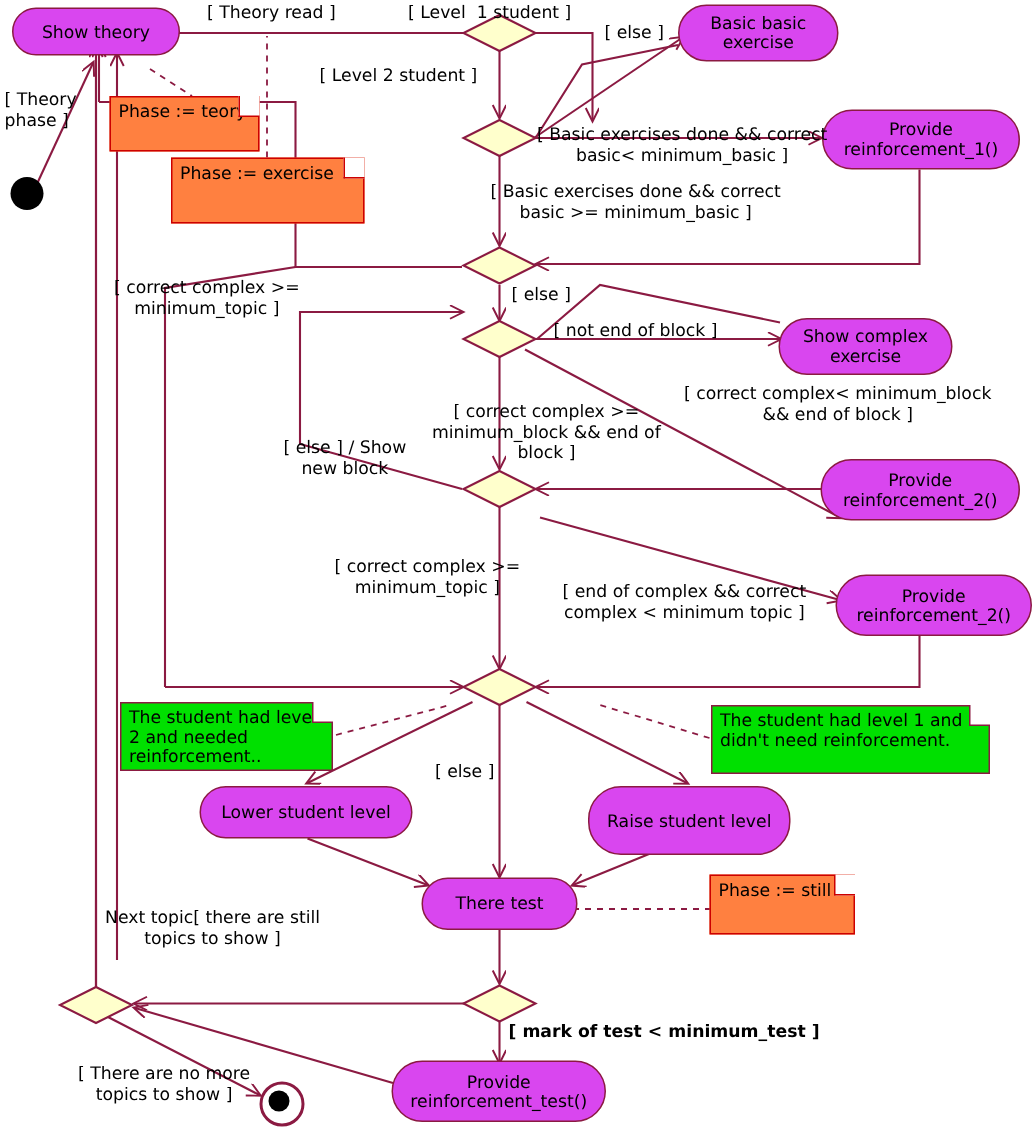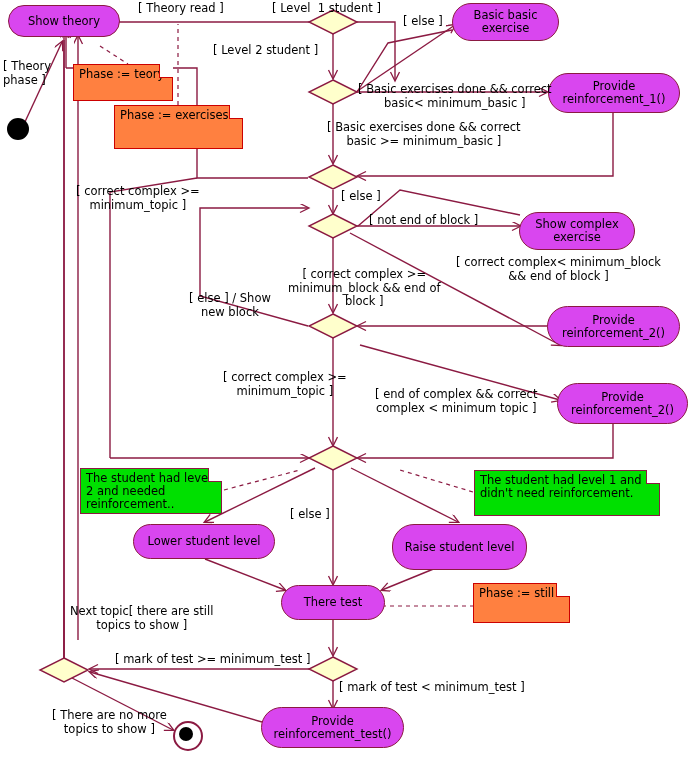--- a/index.html
+++ b/index.html
@@ -172,21 +172,21 @@
 reinforcement_test()</span>
     </div>
 
   <div class="node note" style="left:73px;top:64px;width:100px;height:37px;">
       <span class="fold"></span>
       <span style="white-space:pre-line">Phase := teory</span>
     </div>
 
   <div class="node note" style="left:114px;top:105px;width:129px;height:44px;">
       <span class="fold"></span>
-      <span style="white-space:pre-line">Phase := exercises</span>
+      <span style="white-space:pre-line">Phase := exercise</span>
     </div>
 
   <div class="node note" style="left:473px;top:583px;width:97px;height:40px;">
       <span class="fold"></span>
       <span style="white-space:pre-line">Phase := still</span>
     </div>
 
   <div class="node note green" style="left:80px;top:468px;width:142px;height:46px;">
       <span class="fold"></span>
       <span style="white-space:pre-line">The student had level
@@ -221,18 +221,17 @@
 block ]</div>
   <div class="lbl" style="left:189px;top:292px;">[ else ] / Show
 new block</div>
   <div class="lbl" style="left:223px;top:371px;">[ correct complex &gt;=
 minimum_topic ]</div>
   <div class="lbl" style="left:375px;top:388px;">[ end of complex &amp;&amp; correct
 complex &lt; minimum topic ]</div>
   <div class="lbl" style="left:290px;top:508px;">[ else ]</div>
   <div class="lbl" style="left:70px;top:605px;">Next topic[ there are still
 topics to show ]</div>
-  <div class="lbl" style="left:115px;top:653px;">[ mark of test &gt;= minimum_test ]</div>
-  <div class="lbl" style="left:339px;top:681px;">[ mark of test &lt; minimum_test ]</div>
+  <div class="lbl" style="left:339px;top:681px;font-weight:bold;">[ mark of test &lt; minimum_test ]</div>
   <div class="lbl" style="left:52px;top:709px;">[ There are no more
 topics to show ]</div>
 
 </div>
 
 </body></html>

